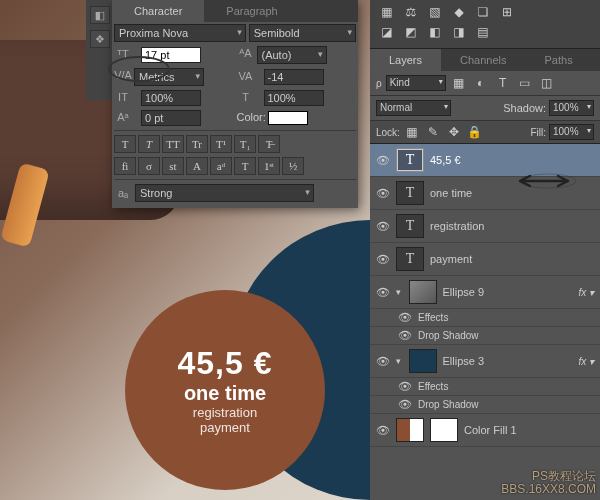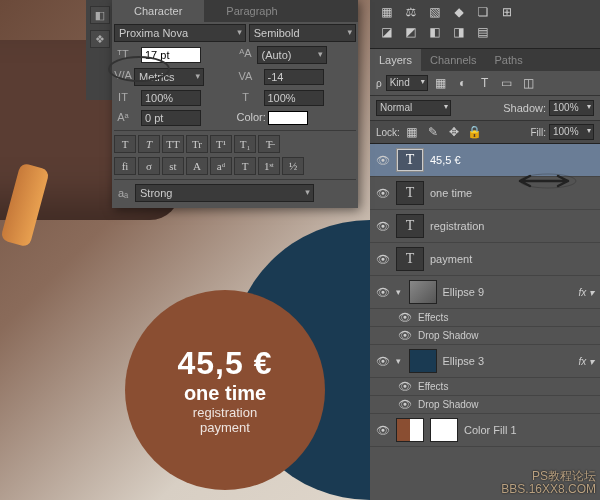--- a/index.html
+++ b/index.html
@@ -34,24 +34,24 @@
 .tbtn { width: 22px; height: 18px; background: #4a4a4a; border: 1px solid #333; display: flex; align-items: center; justify-content: center; font-size: 11px; color: #ccc; font-family: Georgia, serif; cursor: pointer; }
 .divider { height: 1px; background: #3a3a3a; margin: 4px 0; }
 .circle-mark { position: absolute; left: 108px; top: 56px; width: 62px; height: 26px; border: 2px solid #333; border-radius: 50%; pointer-events: none; z-index: 11; }
 
 
 .right-col { position: absolute; right: 0; top: 0; width: 230px; height: 500px; background: #535353; color: #ccc; font-size: 11px; z-index: 5; display: flex; flex-direction: column; }
 .tool-strip { background: #434343; padding: 4px 8px; border-bottom: 1px solid #222; }
 .tool-icons { display: flex; gap: 6px; margin-bottom: 4px; }
 .ticon { width: 18px; height: 16px; color: #ccc; font-size: 12px; display:flex; align-items:center; justify-content:center; }
 .panel-tabs { display: flex; background: #3a3a3a; font-size: 11px; }
-.ptab { padding: 5px 9px; color: #888; cursor: pointer; }
+.ptab { padding: 5px 19px; color: #888; cursor: pointer; }
 .ptab.active { background: #535353; color: #ccc; }
 .filter-row { display: flex; align-items: center; gap: 4px; padding: 4px 6px; border-bottom: 1px solid #333; }
-.small-dd { background: #3a3a3a; border: 1px solid #222; color: #ccc; font-size: 10px; padding: 1px 3px; width: 42px; height: 16px; position: relative; }
+.small-dd { background: #3a3a3a; border: 1px solid #222; color: #ccc; font-size: 10px; padding: 1px 3px; width: 60px; height: 16px; position: relative; }
 .small-dd::after { content: "▾"; position: absolute; right: 2px; font-size: 8px; }
 .blend-row { display: flex; align-items: center; justify-content: space-between; padding: 4px 6px; border-bottom: 1px solid #333; }
 .lock-row { display: flex; align-items: center; justify-content: space-between; padding: 3px 6px; border-bottom: 1px solid #222; background: #4a4a4a; font-size: 10px; }
 .layers-list { flex: 1; overflow: hidden; }
 .layer { display: flex; align-items: center; padding: 4px 6px; border-bottom: 1px solid #444; gap: 6px; cursor: pointer; }
 .layer.selected { background: #6a7d96; color: #fff; }
 .eye { width: 14px; font-size: 11px; color: #ccc; cursor: pointer; }
 .thumb { width: 28px; height: 24px; background: #3a3a3a; border: 1px solid #222; display: flex; align-items: center; justify-content: center; font-size: 14px; color: #ccc; font-family: Georgia, serif; }
 .thumb.sel { background: #4a5668; color: #fff; border: 1px solid #888; box-shadow: 0 0 0 1px #ccc inset; }
 .thumb-img { width: 28px; height: 24px; background: linear-gradient(135deg,#888,#555); border: 1px solid #222; }

